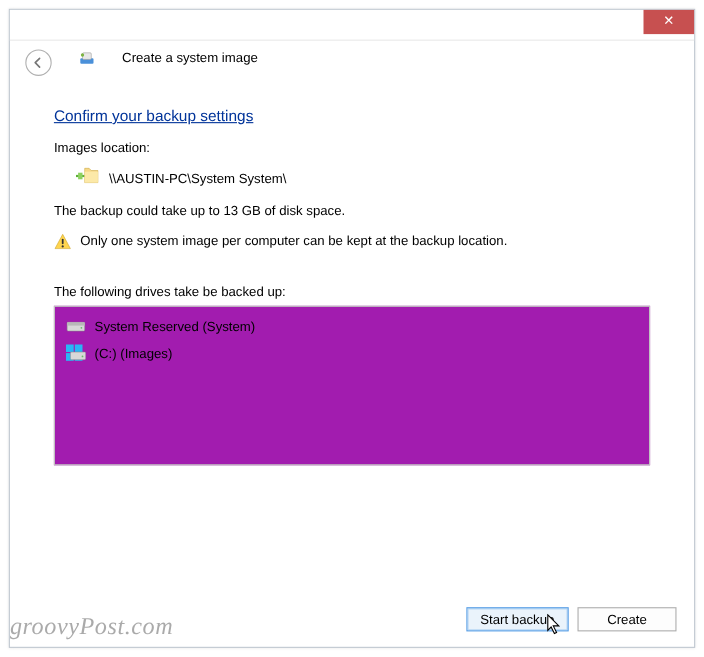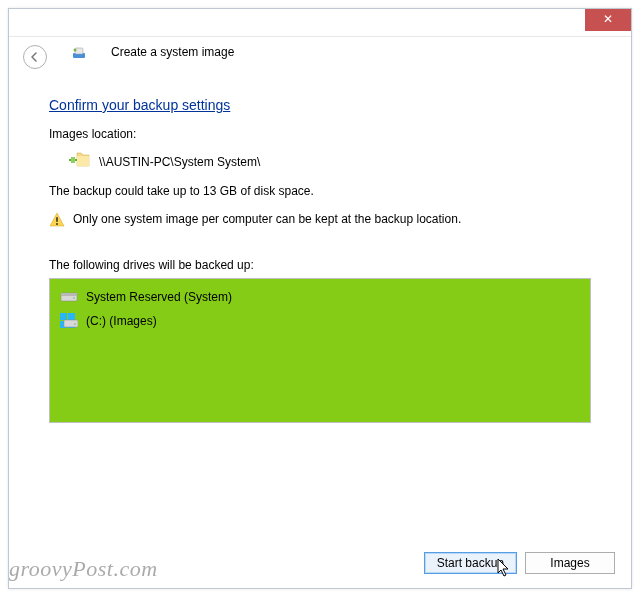--- a/index.html
+++ b/index.html
@@ -99,21 +99,21 @@
   .warning-icon {
     width: 16px;
     height: 16px;
     flex-shrink: 0;
   }
   .drives-box {
     border: 1px solid #c0c0c0;
     height: 145px;
     margin-top: 6px;
     padding: 6px 8px;
-    background: #84cc16;
+    background: #a21caf;
   }
   .drive-row {
     display: flex;
     align-items: center;
     gap: 8px;
     padding: 4px 2px;
   }
   .drive-icon {
     width: 18px;
     height: 16px;
@@ -212,21 +212,21 @@
       <span class="warning-icon">
         <svg width="16" height="16" viewBox="0 0 16 16">
           <path d="M8 1 L15 14 H1 Z" fill="#ffd54f" stroke="#c9a227" stroke-width="0.5"></path>
           <rect x="7.2" y="5" width="1.6" height="5" fill="#333" rx="0.8"></rect>
           <circle cx="8" cy="12" r="1" fill="#333"></circle>
         </svg>
       </span>
       <span>Only one system image per computer can be kept at the backup location.</span>
     </div>
 
-    <div class="label-text">The following drives will be backed up:</div>
+    <div class="label-text">The following drives take be backed up:</div>
 
     <div class="drives-box">
       <div class="drive-row">
         <span class="drive-icon">
           <svg width="18" height="14" viewBox="0 0 18 14">
             <rect x="1" y="4" width="16" height="8" rx="1" fill="#d8d8d8" stroke="#888" stroke-width="0.5"></rect>
             <rect x="1" y="4" width="16" height="3" fill="#b8b8b8"></rect>
             <circle cx="14" cy="9" r="0.8" fill="#66bb6a"></circle>
           </svg>
         </span>
@@ -243,21 +243,21 @@
             <circle cx="15" cy="11" r="0.8" fill="#66bb6a"></circle>
           </svg>
         </span>
         <span>(C:) (Images)</span>
       </div>
     </div>
   </div>
 
   <div class="button-row">
     <button class="win-btn primary">Start backup</button>
-    <button class="win-btn">Images</button>
+    <button class="win-btn">Create</button>
   </div>
 
   <div class="watermark">groovyPost.com</div>
 
   <div class="cursor">
     <svg width="14" height="20" viewBox="0 0 14 20">
       <path d="M1 1 L1 15 L4 12 L7 18 L9 17 L6 11 L11 11 Z" fill="#fff" stroke="#000" stroke-width="1"></path>
     </svg>
   </div>
 

